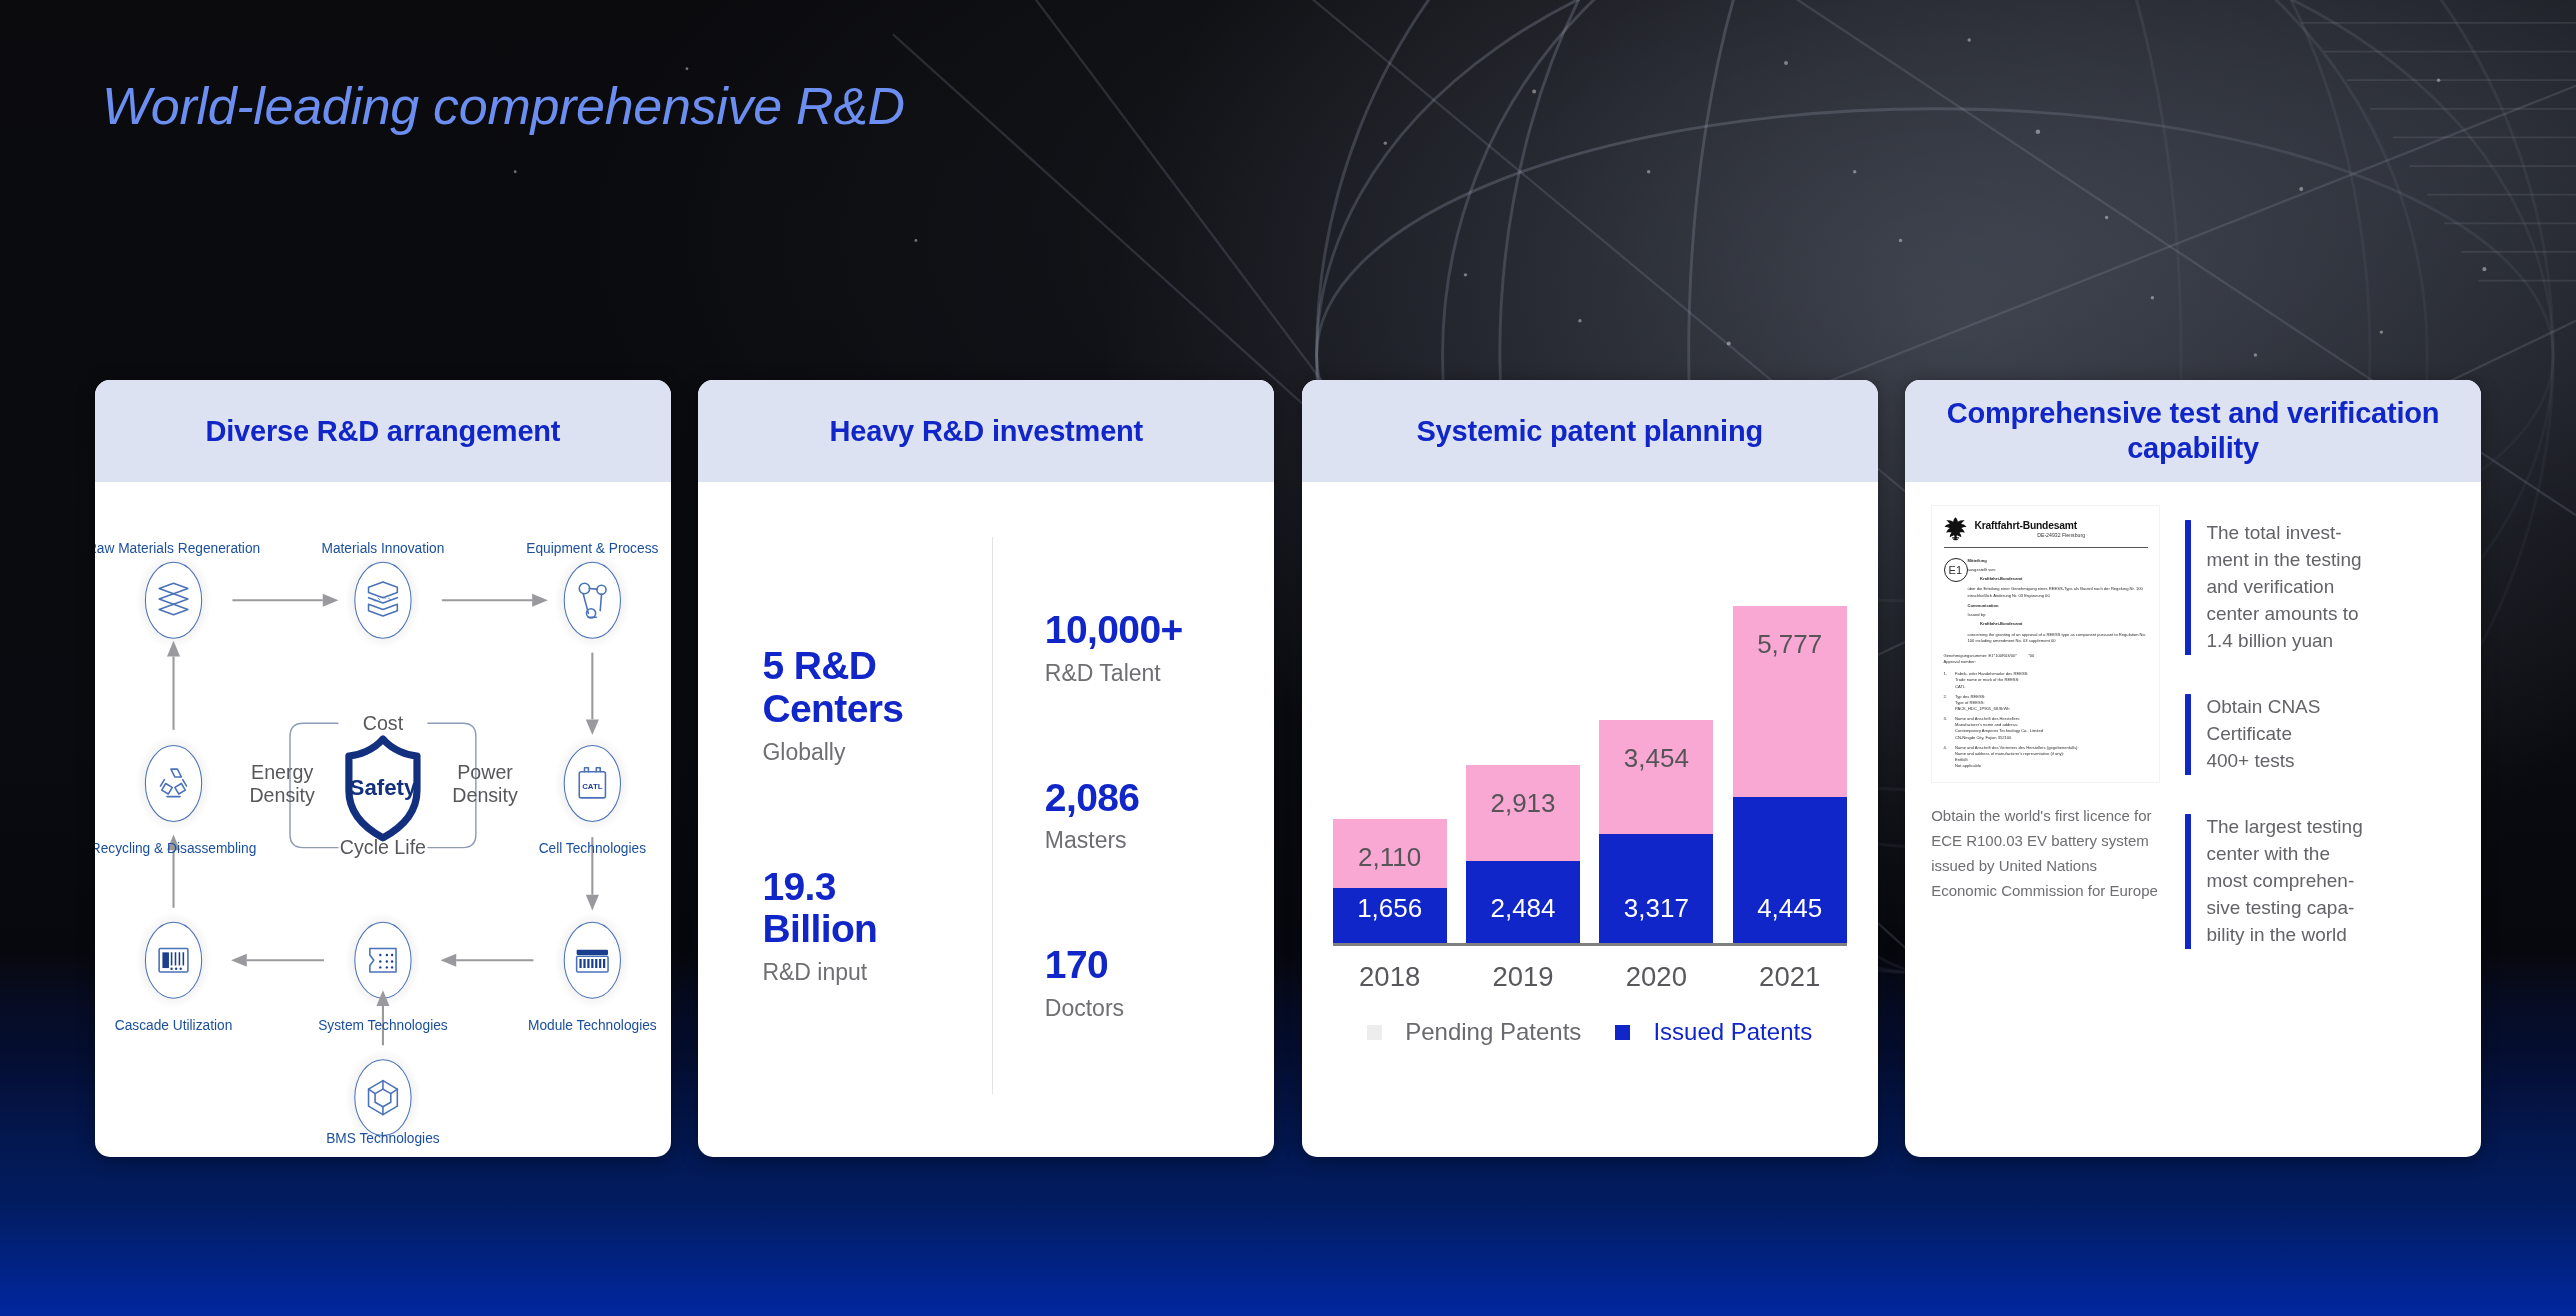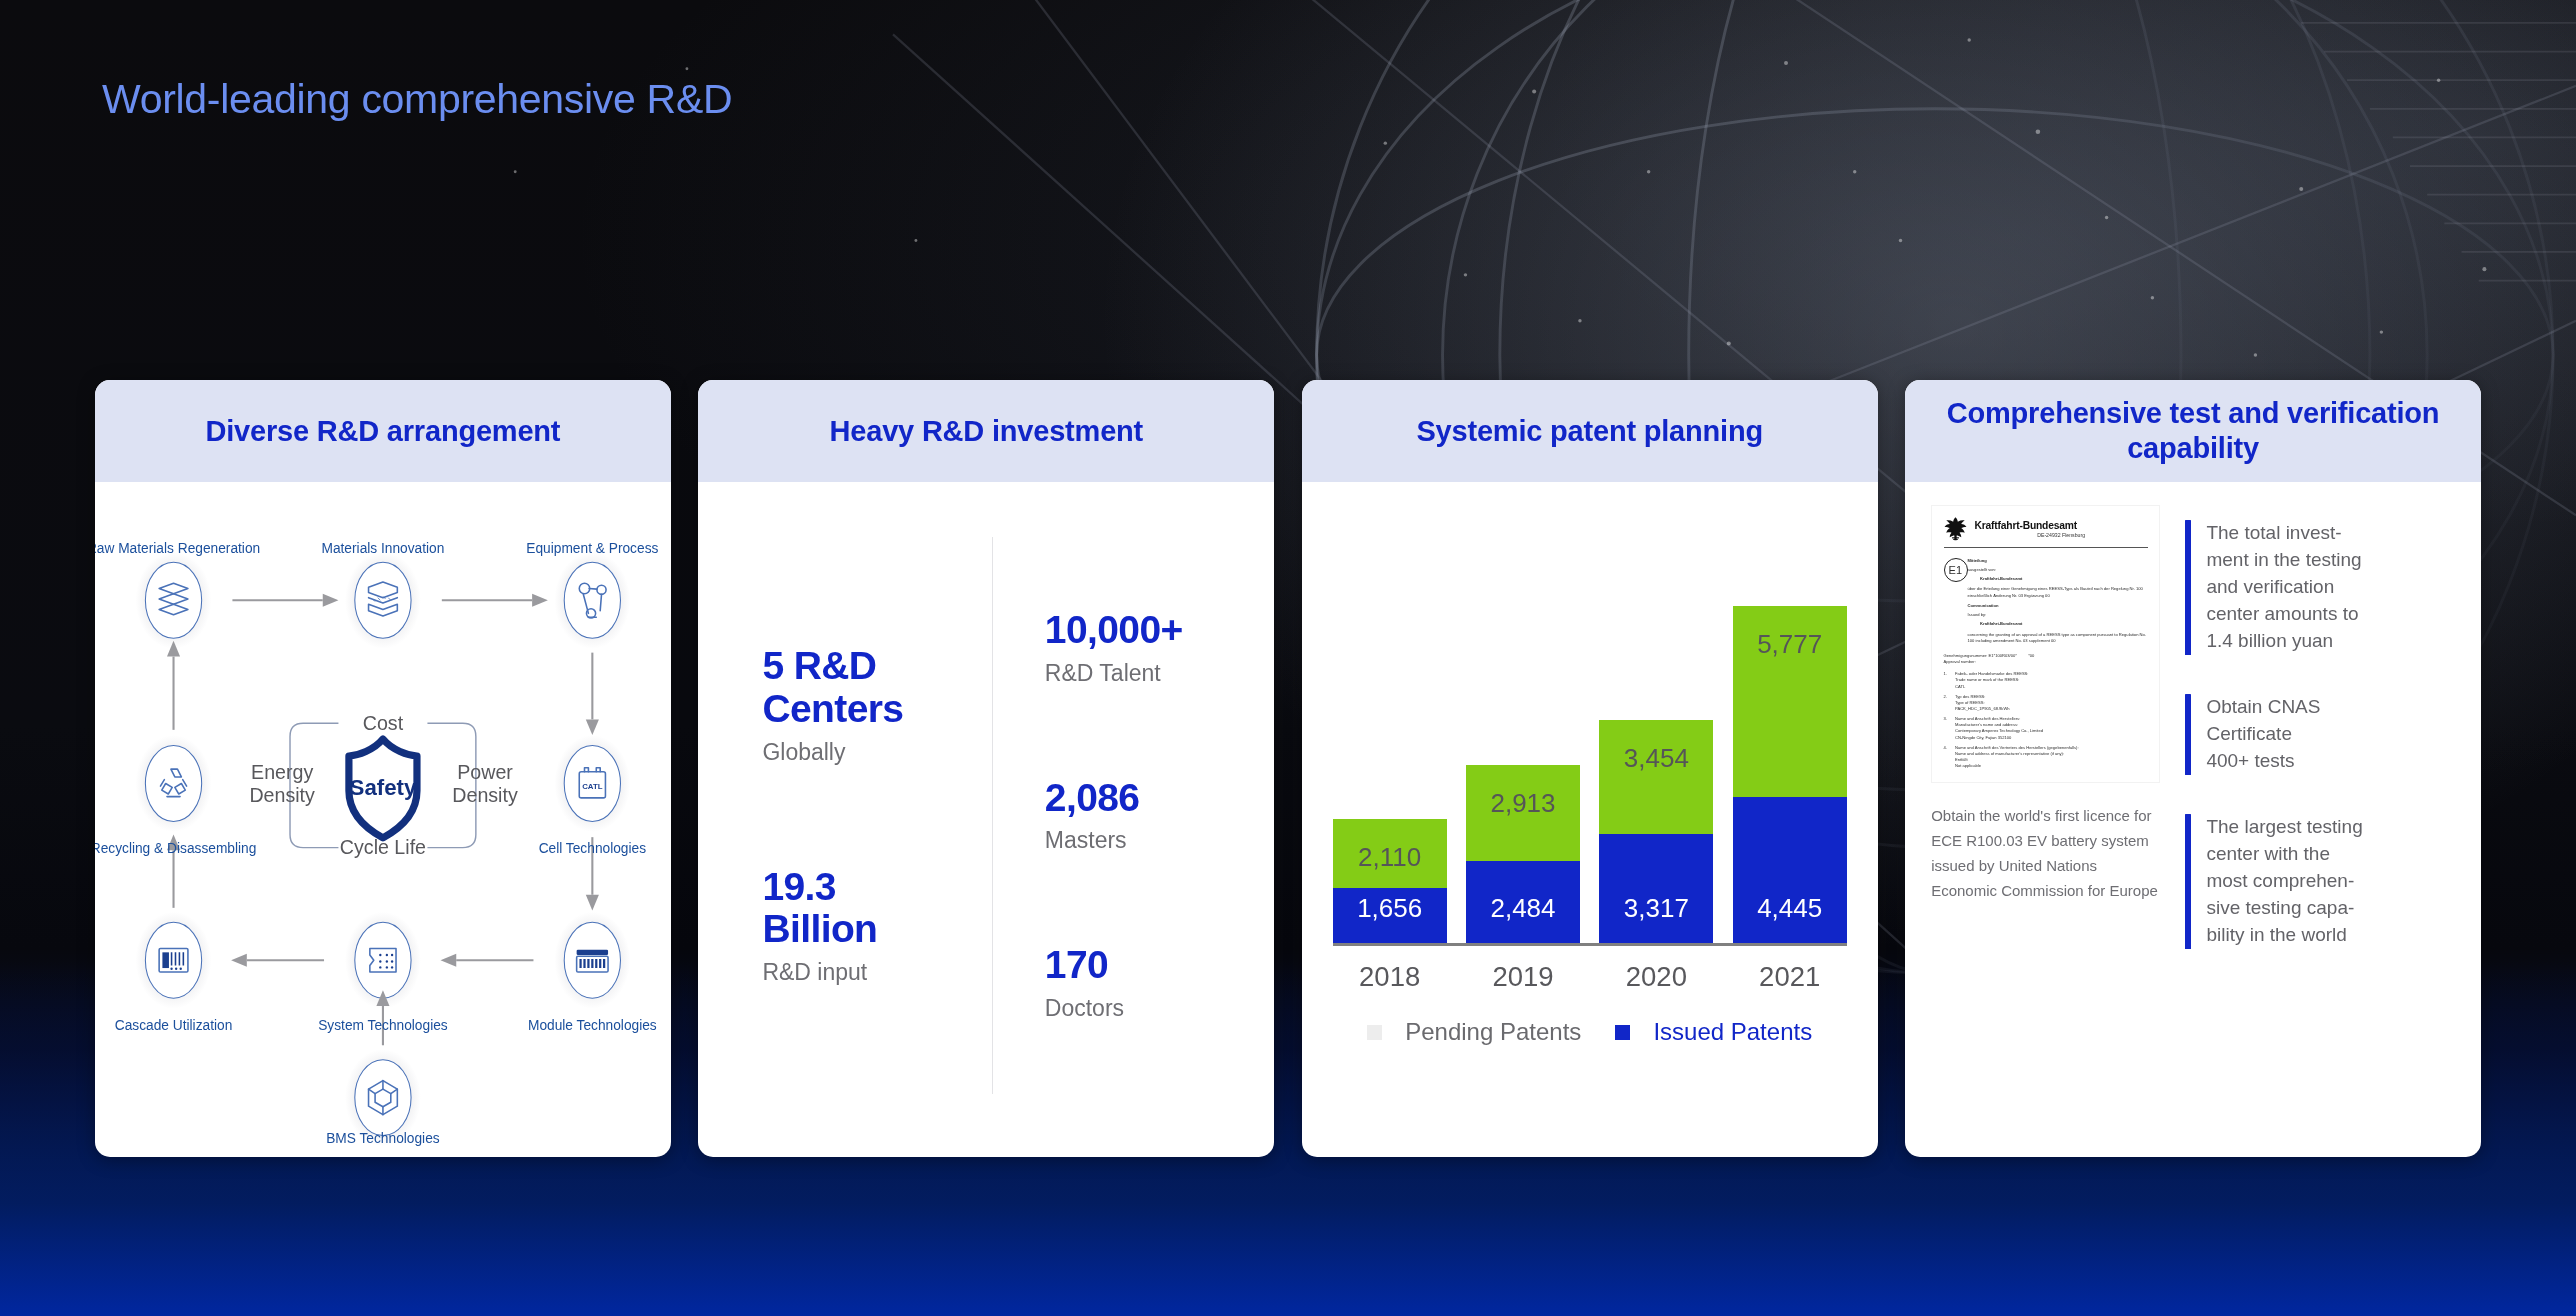--- a/index.html
+++ b/index.html
@@ -23,23 +23,24 @@
   #bg svg { position:absolute; inset:0; width:100%; height:100%; }
   #bg .bottomfade {
     position:absolute; left:0; right:0; bottom:0; height:355px;
     background:linear-gradient(180deg, rgba(3,12,45,0) 0%, rgba(3,14,55,.55) 25%, rgba(2,28,96,.92) 68%, #0127a0 100%);
   }
 
   
   #title {
     position:absolute; left:102px; top:72px;
     color:#6b8ef0;
-    font-size:41px; font-weight:400; line-height:1.32;
+    font-size:52px; font-weight:400; line-height:1.32;
     letter-spacing:-0.3px;
     z-index:5;
+    font-style:italic;
   }
 
   
   #cards {
     position:absolute; left:95px; top:380px;
     width:2386px; height:777px;
     display:flex; gap:27.5px;
     z-index:4;
   }
   .card {
@@ -92,21 +93,21 @@
   
   #chart { position:absolute; inset:0; padding:23px 31px 0 31px; }
   #plot {
     position:relative; height:441px;
     display:flex; align-items:flex-end; justify-content:space-between;
     gap:19.5px;
     border-bottom:3.4px solid #808080;
   }
   .bar-group { flex:1; display:flex; flex-direction:column; justify-content:flex-end; height:100%; position:relative; }
   .seg { position:relative; }
-  .seg.pending { background:#84cc16; }
+  .seg.pending { background:#f9a8d4; }
   .seg.issued  { background:#1126c8; }
   .seg-label {
     position:absolute; left:0; right:0;
     text-align:center; font-size:26px; font-weight:400;
   }
   .seg.pending .seg-label { color:#555558; top:23px; }
   .seg.issued  .seg-label { color:#fff;    bottom:19.5px; }
   #xaxis { display:flex; gap:19.5px; margin-top:15px; }
   #xaxis div { flex:1; text-align:center; color:#58585c; font-size:27.5px; }
   #legend { display:flex; justify-content:center; gap:34px; margin-top:25px; }

